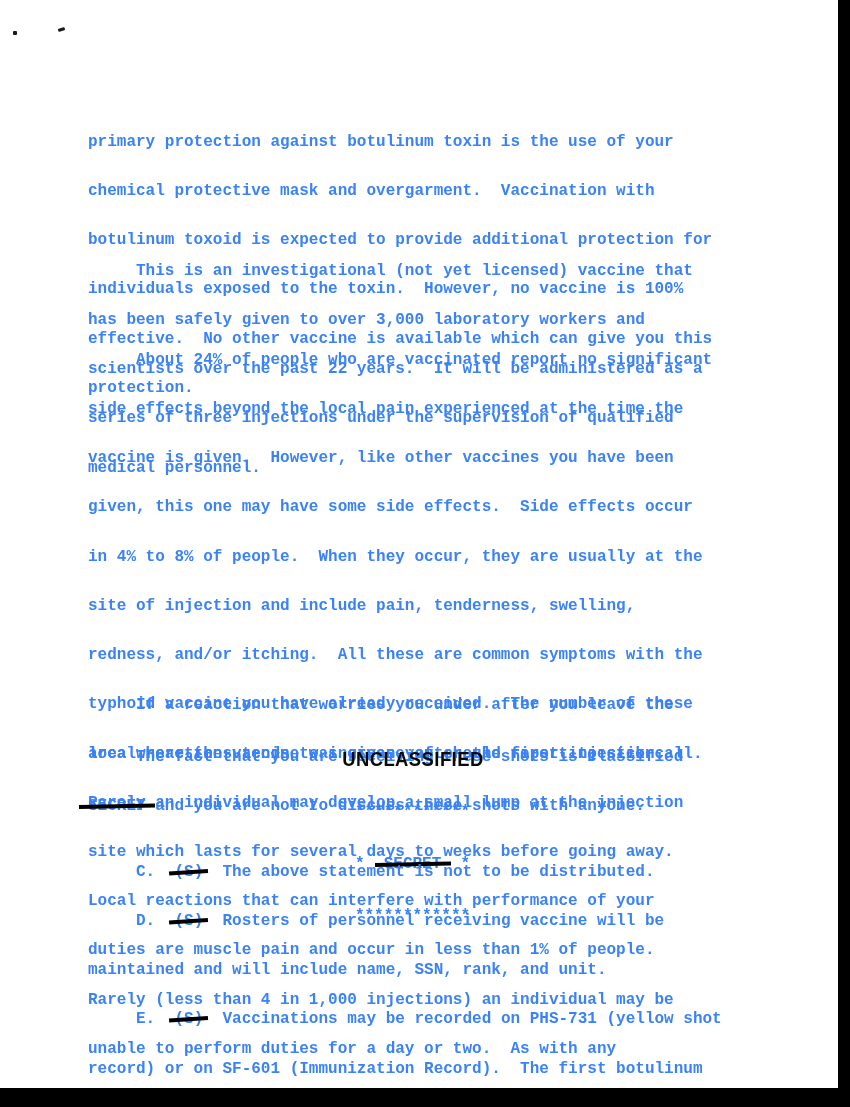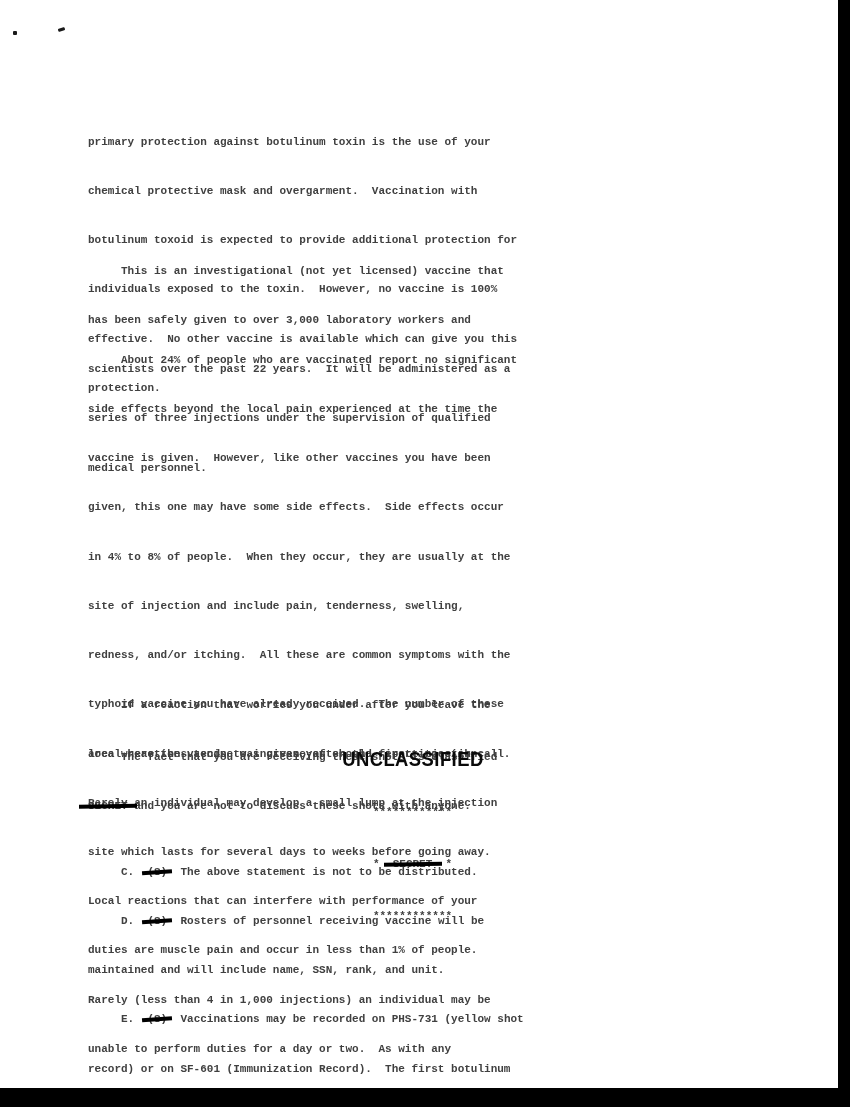--- a/index.html
+++ b/index.html
@@ -8,24 +8,24 @@
     background:#ffffff;
     position:relative;
     overflow:hidden;
   }
   .page {
     position:absolute; inset:0;
     background:#ffffff;
   }
   .mono {
     font-family:"Liberation Mono","DejaVu Sans Mono",monospace;
-    font-size:11px;
+    font-size:16px;
     line-height:16.4px;
     font-weight:bold;
-    color:#404040;
+    color:#3b82f6;
     white-space:pre;
   }
   .block { position:absolute; left:88px; }
   .p1 { top:101px; }
   .p2 { top:230px; }
   .p3 { top:319px; }
   .p4 { top:664px; }
   .p5 { top:716px; }
   .items { top:831px; }
   .line { white-space:pre; }

